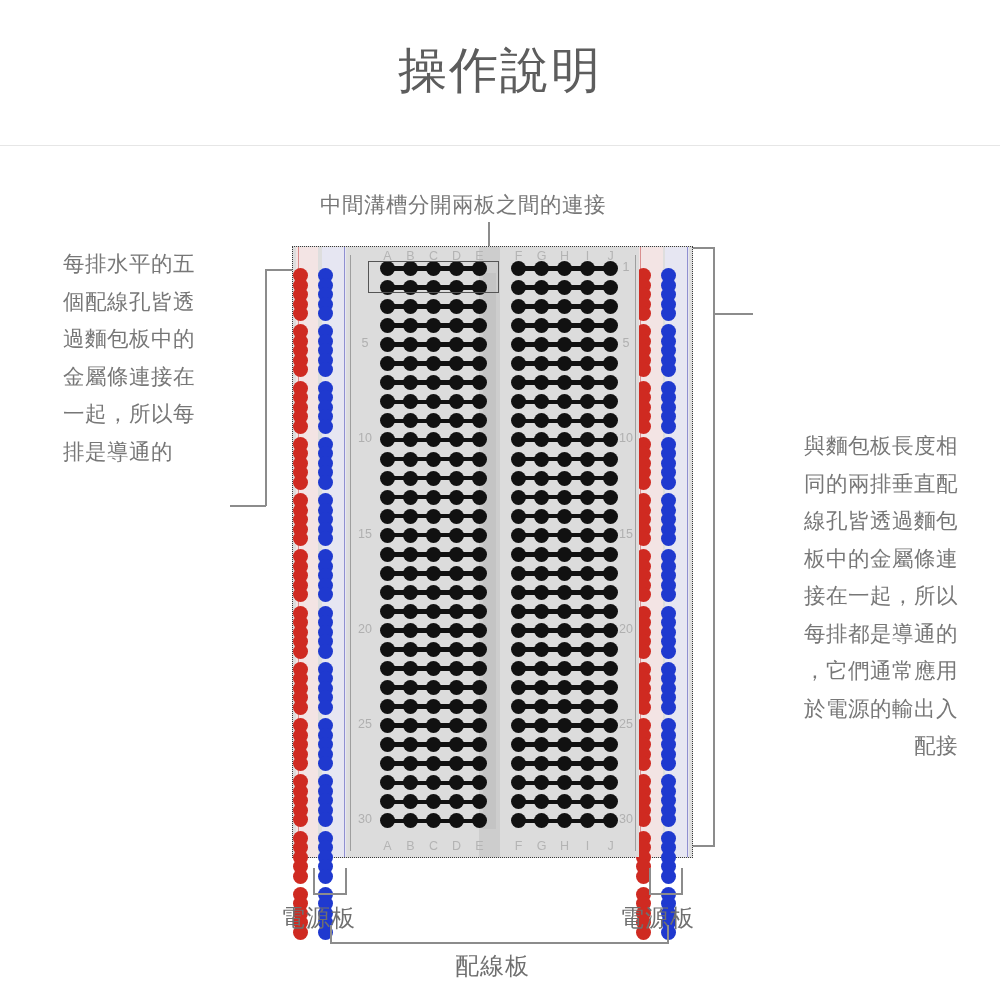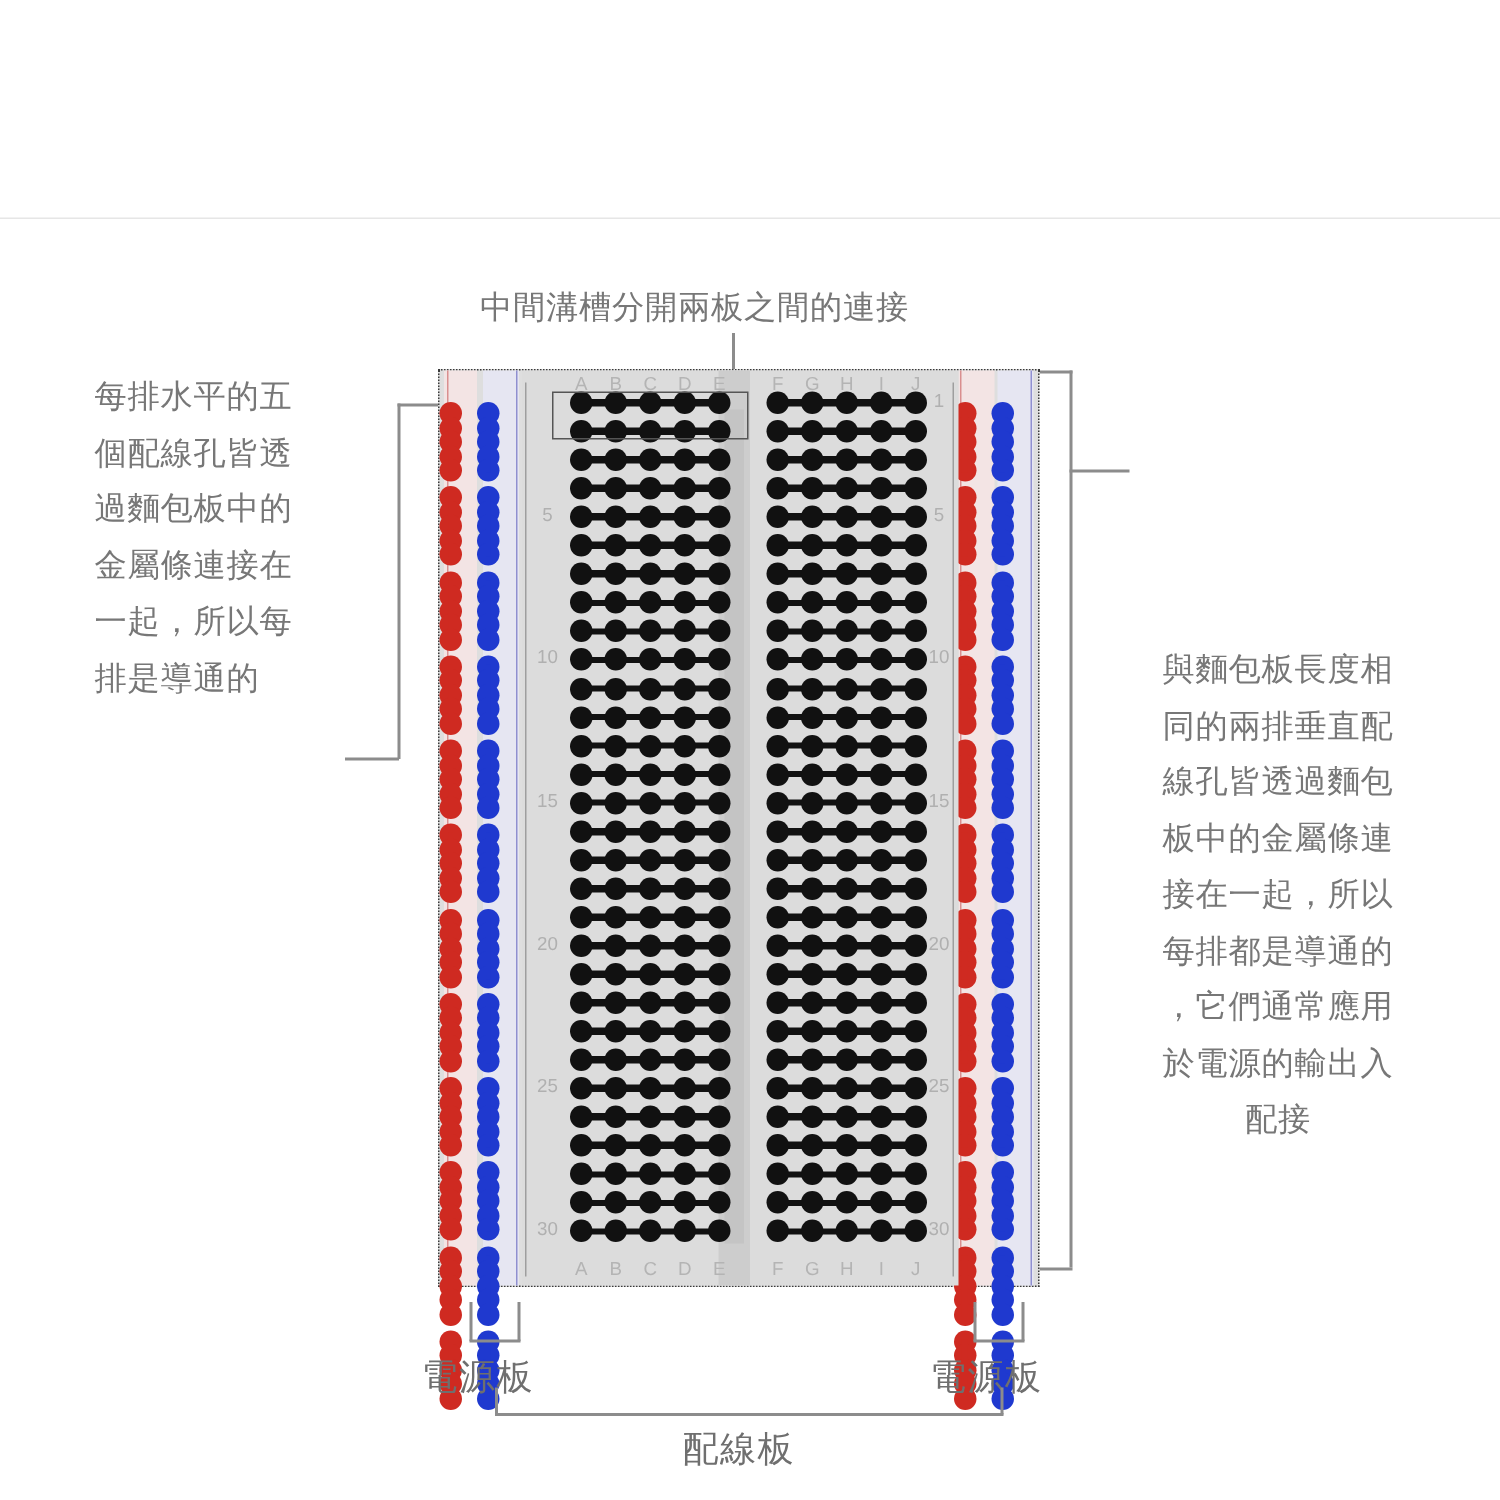--- a/index.html
+++ b/index.html
@@ -44,21 +44,21 @@
     left:320px;top:190px;width:380px;
     line-height:30px;
     text-align:left;
   }
   #left-callout{
     left:63px;top:246px;width:205px;
     text-align:left;
   }
   #right-callout{
     left:746px;top:428px;width:212px;
-    text-align:center;
+    text-align:right;
   }
 
   
   .line{position:absolute;background:#8c8c8c;}
   .hline{height:1.6px;}
   .vline{width:1.6px;}
 
   
   #board{
     position:absolute;
@@ -134,20 +134,23 @@
   }
   .blabel{
     position:absolute;font-size:24px;color:#6f6f6f;letter-spacing:1px;
   }
 </style>
 </head>
 <body>
 
 <div id="root">
 
+  <div class="header">
+    <div class="title">操作說明</div>
+  </div>
   <div class="header-rule"></div>
 
   <div class="callout" id="left-callout">每排水平的五
 個配線孔皆透
 過麵包板中的
 金屬條連接在
 一起，所以每
 排是導通的</div>
 
   <div class="callout" id="top-callout">中間溝槽分開兩板之間的連接</div>

